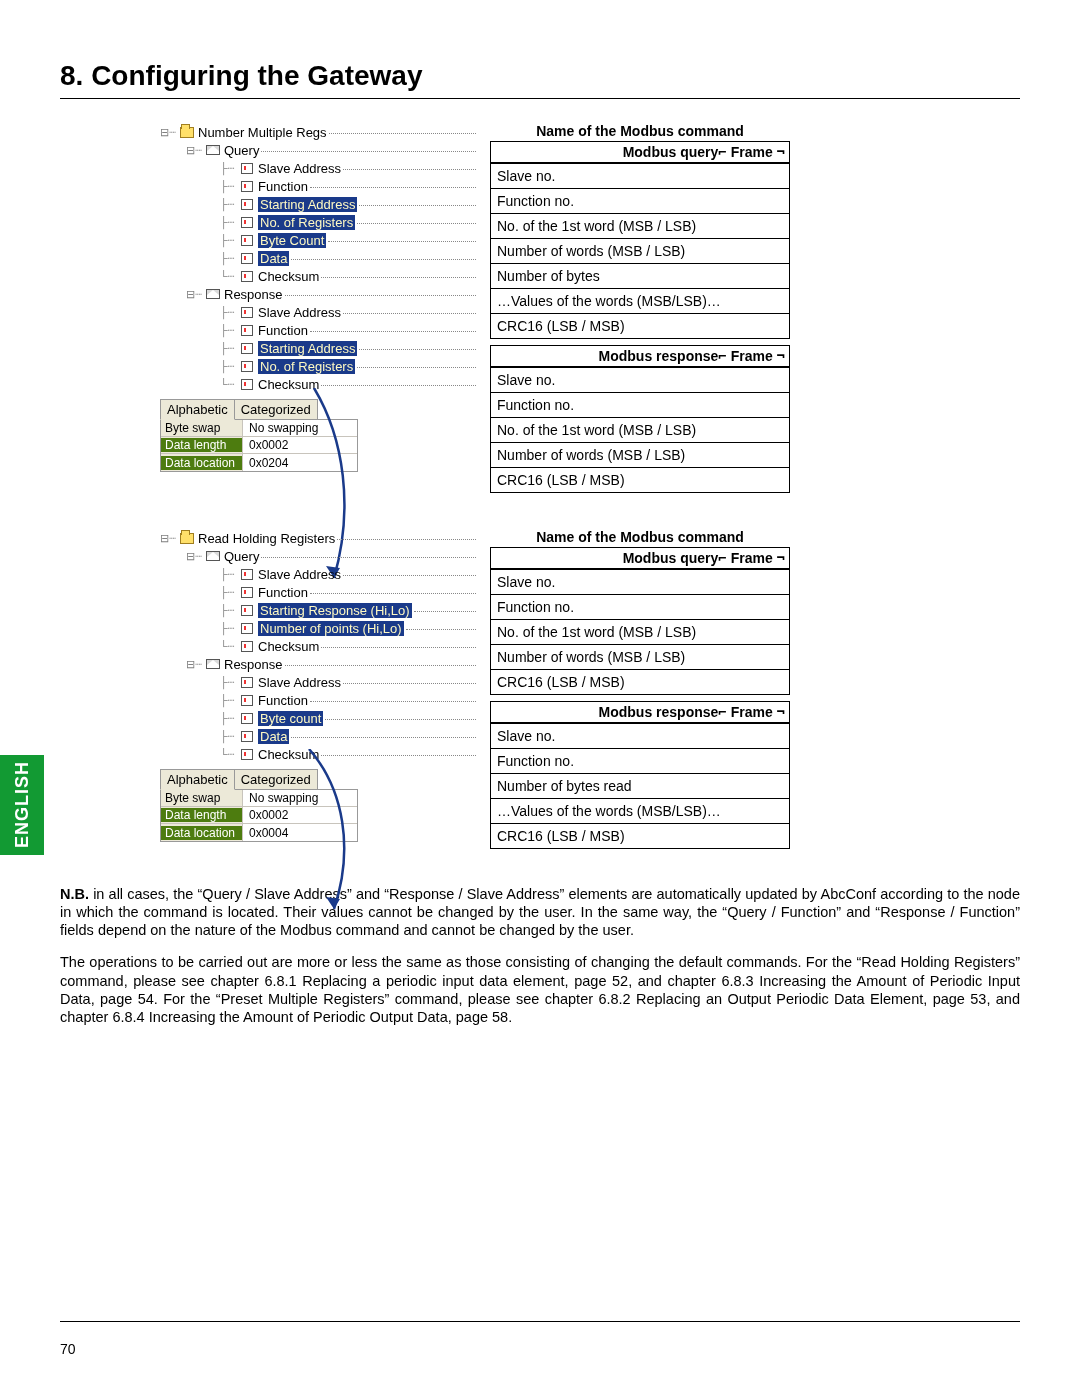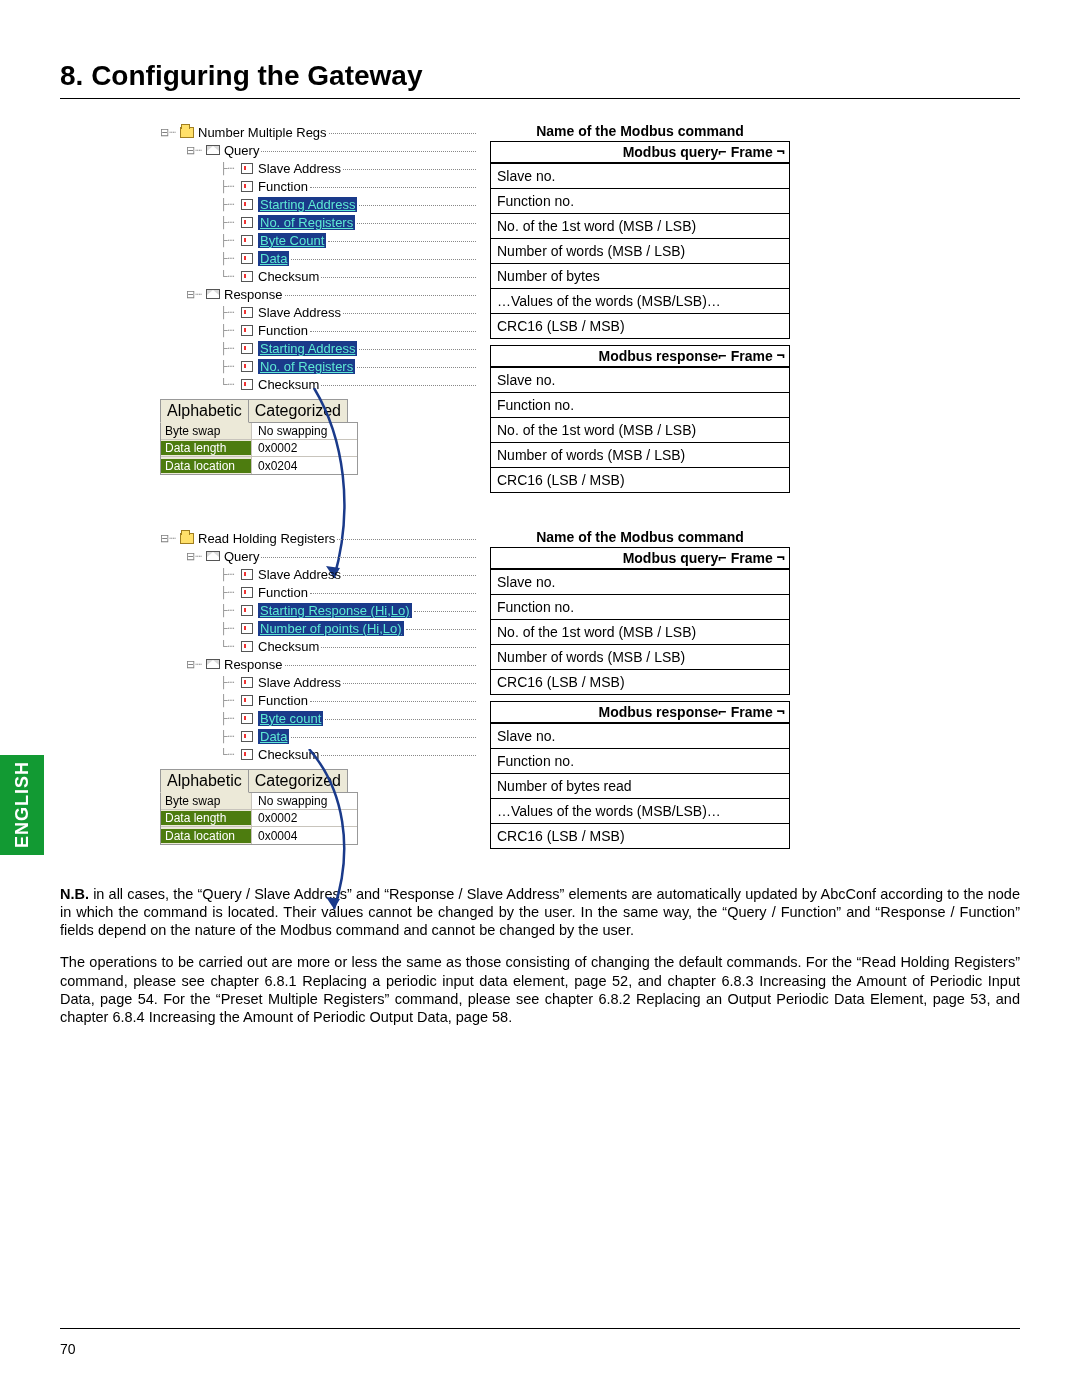--- a/index.html
+++ b/index.html
@@ -43,31 +43,31 @@
   }
   .folder:before { content: ""; position: absolute; top: -4px; left: 0; width: 7px; height: 4px; background: #ffe06a; border: 1px solid #a07e20; border-bottom: none; }
   .envelope {
     width: 14px; height: 10px; background: #fff; border: 1px solid #555; position: relative;
   }
   .envelope:before { content: ""; position: absolute; top: 0; left: 0; right: 0; border-bottom: 5px solid transparent; border-left: 6px solid #888; border-right: 6px solid #888; opacity: 0.3; }
   .field-ico {
     width: 12px; height: 11px; background: #fff; border: 1px solid #555; position: relative;
   }
   .field-ico:before { content:""; position:absolute; top:2px; left:2px; width:2px; height:4px; background:#e33; }
-  .hl { background: #1a3a8a; color: #5eead4; padding: 0 2px; text-decoration: underline; }
+  .hl { background: #1a3a8a; color: #fef9c3; padding: 0 2px; }
   .dots { flex-grow: 1; border-bottom: 1px dotted #888; margin: 0 4px 2px 2px; height: 6px; }
 
   
   .tabs { display: flex; margin-top: 6px; }
-  .tab { background: #ece9d8; border: 1px solid #999; padding: 2px 6px; font-size: 16px; margin-right: -1px; }
+  .tab { background: #ece9d8; border: 1px solid #999; padding: 2px 6px; font-size: 13px; margin-right: -1px; }
   .tab.active { border-bottom: 1px solid #ece9d8; z-index: 2; position: relative; }
   .propgrid { border: 1px solid #999; background: #ece9d8; width: 198px; font-size: 12px; margin-top: -1px; }
   .proprow { display: flex; border-bottom: 1px solid #c8c4bc; height: 17px; align-items: center; }
   .proprow:last-child { border-bottom: none; }
-  .propkey { width: 90px; padding-left: 4px; }
+  .propkey { width: 81px; padding-left: 4px; }
   .propval { flex: 1; padding-left: 6px; background: #fff; height: 100%; display: flex; align-items: center; border-left: 1px solid #c8c4bc; }
   .propkey.sel { background: #4d7c0f; color: #fff; }
 
   
   .caption { font-weight: bold; text-align: center; padding-bottom: 2px; }
   .frame-hdr { display: flex; justify-content: flex-end; font-weight: bold; border: 1px solid #000; border-bottom: 1px solid #000; padding: 2px 4px; font-size: 14px; }
   .table { border: 1px solid #000; border-top: none; margin-bottom: 6px; }
   .cell { border-top: 1px solid #000; padding: 4px 6px; font-size: 14px; }
   .brace { font-family: monospace; }
 
@@ -96,21 +96,21 @@
     letter-spacing: 1px;
   }
 
   .page-num {
     position: absolute;
     left: 60px;
     bottom: 40px;
     font-size: 14px;
     width: 960px;
     border-top: 1px solid #000;
-    padding-top: 12px;
+    padding-top: 19px;
   }
 
   
   .arrow-svg { position: absolute; pointer-events: none; }
 </style>
 </head>
 <body>
 
 <h1 class="header-title">8. Configuring the Gateway</h1>
 <div class="hr"></div>

